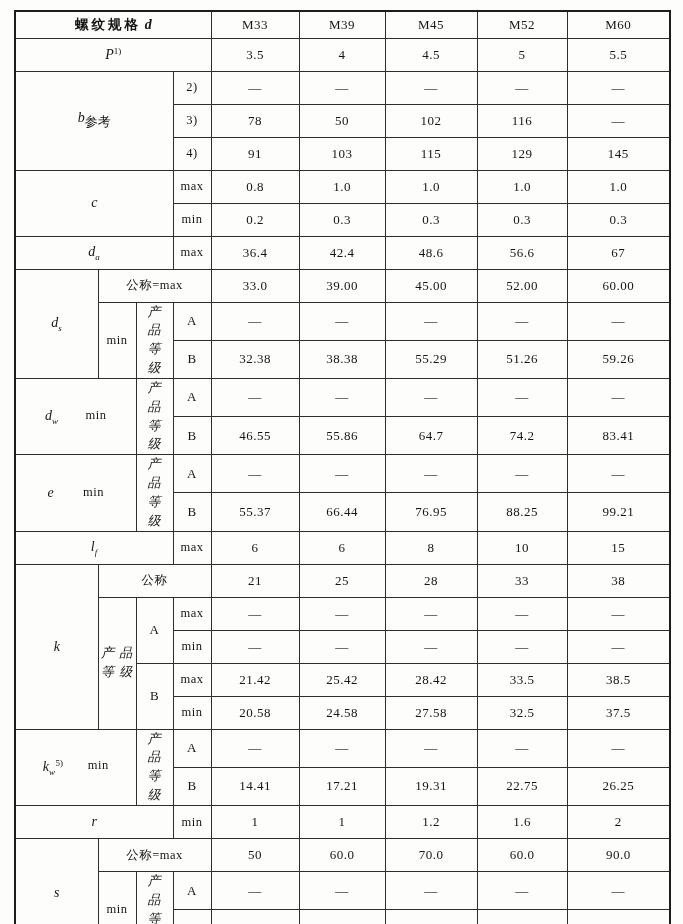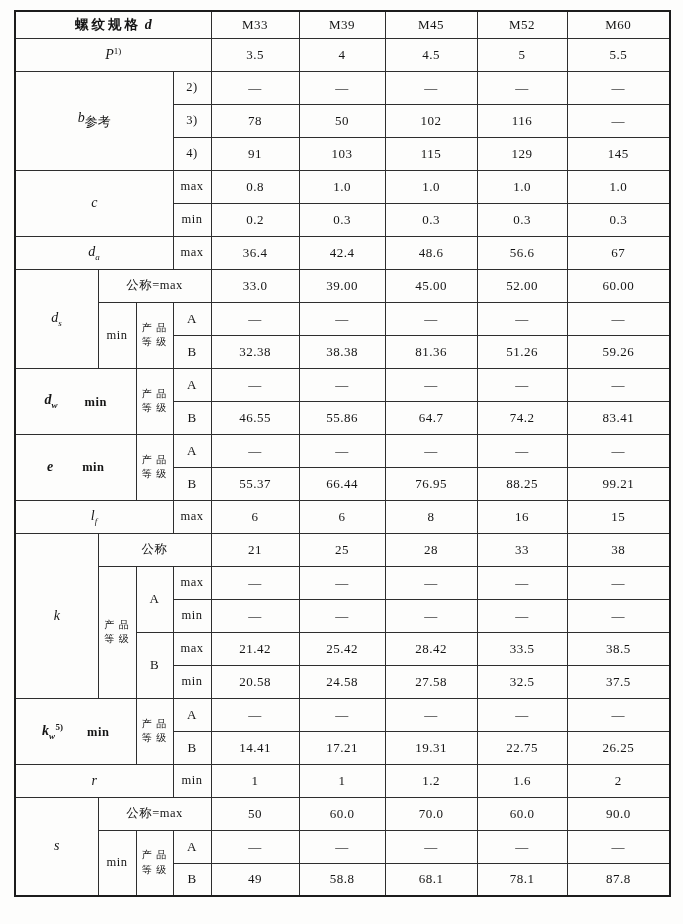--- a/index.html
+++ b/index.html
@@ -25,22 +25,22 @@
     background:#fdfdfc;
   }
   tr{height:33px;}
   tr.hdr{height:27px;}
   tr.g > td{border-top:1.8px solid #1f1f1f;}
   .var{font-style:italic;font-family:"Liberation Serif",serif;font-size:14px;letter-spacing:0;}
   sub.s{font-size:9px;font-style:italic;}
   sub.cn{font-size:13px;font-style:normal;letter-spacing:0;}
   sup.s{font-size:9px;font-style:normal;letter-spacing:0;}
   .cnhdr{font-weight:bold;letter-spacing:3px;font-size:13.5px;}
-  .grade{line-height:1.45;font-size:10px;letter-spacing:1px;}
-  .pair{display:flex;justify-content:space-evenly;align-items:flex-end;width:100%;font-weight:bold;}
+  .grade{line-height:1.45;font-size:13px;letter-spacing:1px;font-style:italic;}
+  .pair{display:flex;justify-content:space-evenly;align-items:flex-start;width:100%;}
   .keycell{font-size:12.5px;}
 </style>
 </head>
 <body>
 
 <table class="spec">
   <colgroup>
     <col style="width:83px">
       <col style="width:38px">
       <col style="width:37px">
@@ -141,21 +141,21 @@
     <td>—</td>
     <td>—</td>
     <td>—</td>
     <td>—</td>
     <td>—</td>
   </tr>
   <tr>
     <td>B</td>
     <td>32.38</td>
     <td>38.38</td>
-    <td>81.36</td>
+    <td>55.29</td>
     <td>51.26</td>
     <td>59.26</td>
   </tr>
 
   <tr class="g">
     <td colspan="2" rowspan="2">
           <div class="pair">
             <span><span class="var">d</span><sub class="s">w</sub></span>
             <span class="keycell">min</span>
           </div>
@@ -200,21 +200,21 @@
     <td>88.25</td>
     <td>99.21</td>
   </tr>
 
   <tr class="g">
     <td colspan="3"><span class="var">l</span><sub class="s">f</sub></td>
     <td class="keycell">max</td>
     <td>6</td>
     <td>6</td>
     <td>8</td>
-    <td>16</td>
+    <td>10</td>
     <td>15</td>
   </tr>
 
   <tr class="g">
     <td rowspan="5"><span class="var">k</span></td>
     <td colspan="3" class="keycell">公称</td>
     <td>21</td>
     <td>25</td>
     <td>28</td>
     <td>33</td>

